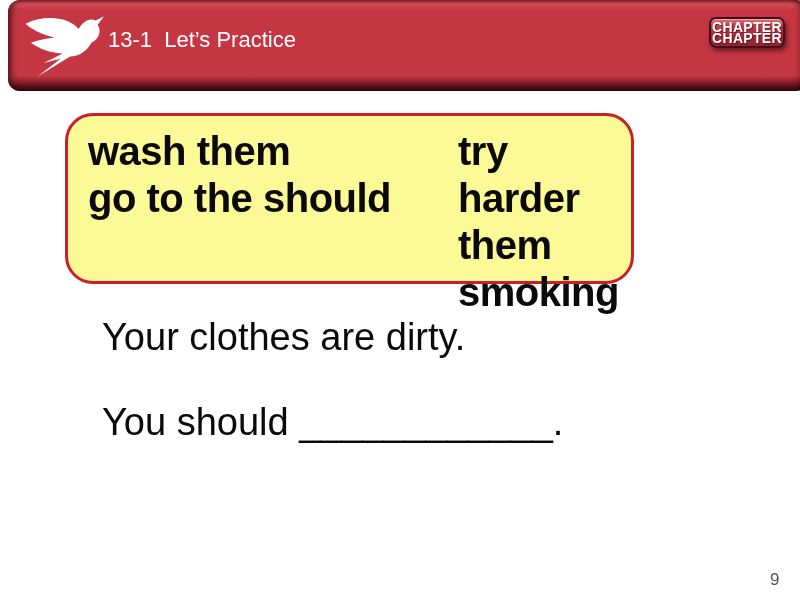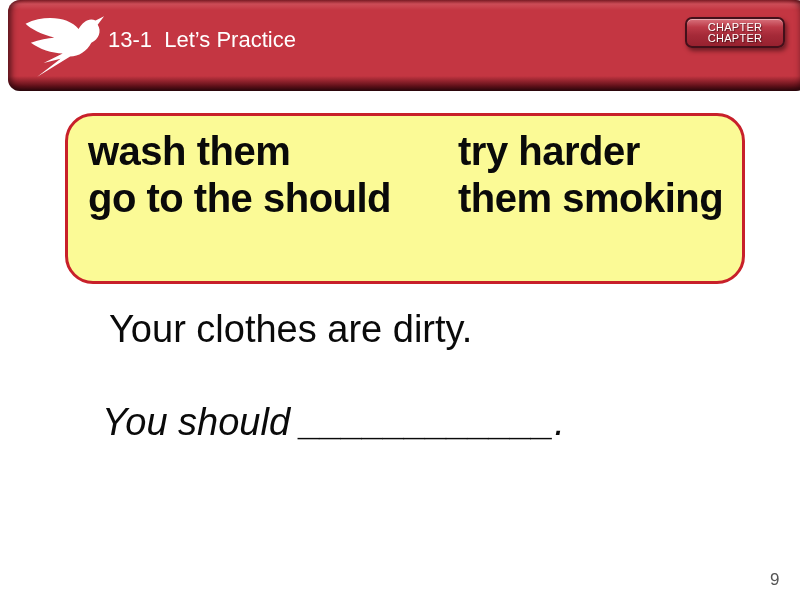--- a/index.html
+++ b/index.html
@@ -18,51 +18,51 @@
     box-shadow:inset 7px 0 6px -4px rgba(42,7,12,.75),
                inset -9px 0 7px -3px rgba(42,7,12,.8);
     margin-left:8px;
   }
   .logo{position:absolute;left:14px;top:11px;width:92px;height:70px;}
   .header-title{
     position:absolute;left:100px;top:27px;
     color:#ffffff;font-size:22px;line-height:26px;white-space:pre;
   }
   .chapter-btn{
-    position:absolute;right:23px;top:17px;width:100px;height:31px;
+    position:absolute;right:23px;top:17px;width:76px;height:31px;
     box-sizing:border-box;
     background:linear-gradient(180deg,#d9737d 0%,#bc3a48 30%,#a52a38 60%,#97212f 100%);
     border:2px solid #43101a;border-radius:7px;
     box-shadow:2px 3px 4px rgba(40,8,12,.55), inset 0 1px 0 rgba(255,255,255,.4);
-    color:#ffffff;font-size:11px;font-weight:normal;letter-spacing:.3px;
+    color:#ffffff;font-size:14px;font-weight:bold;letter-spacing:.3px;
     display:flex;flex-direction:column;align-items:center;justify-content:center;
     line-height:11px;text-align:center;cursor:pointer;
     text-shadow:1px 1px 1px rgba(0,0,0,.45);
     padding:0;
   }
   
   .phrase-box{
-    position:absolute;left:65px;top:113px;width:680px;height:171px;
+    position:absolute;left:65px;top:113px;width:569px;height:171px;
     box-sizing:border-box;background:#fbfa96;
     border:3px solid #c8202a;border-radius:28px;
     padding:12px 0 0 20px;
   }
   .phrase-grid{
     display:grid;grid-template-columns:370px auto;
     font-size:40px;font-weight:bold;color:#0a0a0a;line-height:47px;
     letter-spacing:-0.5px;
   }
   .phrase-col{display:flex;flex-direction:column;}
   
   .sentence{
     position:absolute;left:102px;color:#0a0a0a;
     font-size:38px;line-height:38px;white-space:pre;
   }
-  .sentence-1{top:310px;margin-left:7px;}
-  .sentence-2{top:403px;font-style:italic;}
+  .sentence-1{top:318px;}
+  .sentence-2{top:403px;}
   
   .page-number{
     position:absolute;left:770px;top:570px;
     color:#555555;font-size:17px;
   }
 </style>
 </head>
 <body>
 
 <div class="slide">

